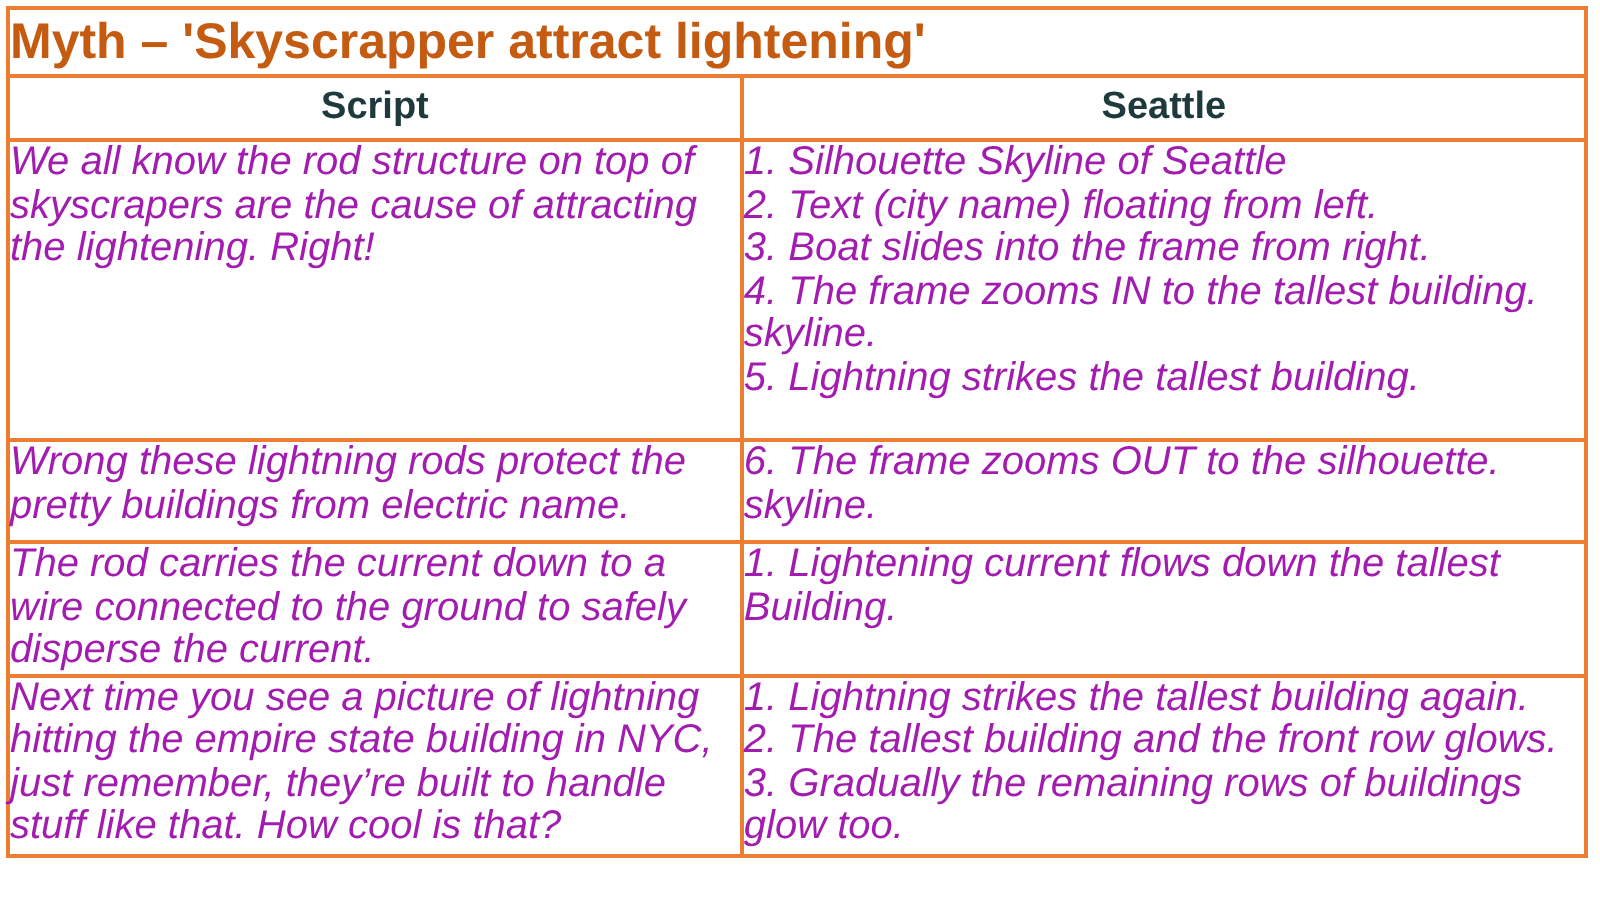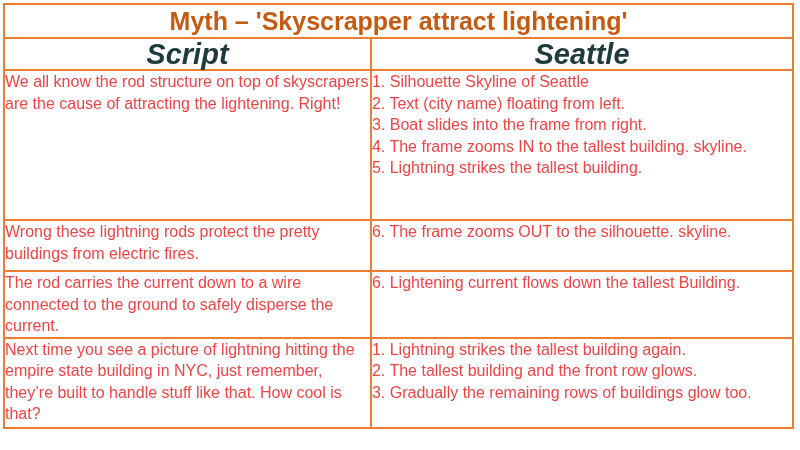--- a/index.html
+++ b/index.html
@@ -36,21 +36,21 @@
   table.storyboard td {
     border: 2px solid #ED7D31;
     background: #ffffff;
     vertical-align: top;
     padding: 0;
   }
 
   
   .title-cell {
     height: 32px;
-    text-align: center;
+    text-align: left;
     vertical-align: middle !important;
     padding: 0 6px;
   }
   .title-text {
     color: #C55A11;
     font-size: 25px;
     font-weight: bold;
     line-height: 30px;
     letter-spacing: 0px;
     white-space: nowrap;
@@ -58,36 +58,36 @@
 
   
   .head-cell {
     height: 30px;
     text-align: center;
     vertical-align: middle !important;
     padding: 0 4px;
   }
   .head-text {
     color: #1F3A3D;
-    font-size: 29px;
+    font-size: 19px;
     font-weight: bold;
     line-height: 26px;
-    font-style: italic;
   }
 
   
   .body-cell {
     padding: 4px 5px 5px 6px;
   }
   .body-text {
-    color: #ef4444;
-    font-size: 16px;
+    color: #a21caf;
+    font-size: 20px;
     line-height: 21.5px;
     white-space: pre-line;
     word-break: normal;
+    font-style: italic;
   }
 
   
   .row-1 .body-cell { height: 148px; }
   .row-2 .body-cell { height: 49px; }
   .row-3 .body-cell { height: 60px; }
   .row-4 .body-cell { height: 88px; }
 
   .col-script { width: 366px; }
   .col-scenes { width: 421px; }
@@ -127,33 +127,33 @@
           <div class="body-text">1. Silhouette Skyline of Seattle
 2. Text (city name) floating from left.
 3. Boat slides into the frame from right.
 4. The frame zooms IN to the tallest building. skyline.
 5. Lightning strikes the tallest building.</div>
         </td>
       </tr>
 
       <tr class="row-2">
         <td class="body-cell">
-          <div class="body-text">Wrong these lightning rods protect the pretty buildings from electric fires.</div>
+          <div class="body-text">Wrong these lightning rods protect the pretty buildings from electric name.</div>
         </td>
         <td class="body-cell">
           <div class="body-text">6. The frame zooms OUT to the silhouette. skyline.</div>
         </td>
       </tr>
 
       <tr class="row-3">
         <td class="body-cell">
           <div class="body-text">The rod carries the current down to a wire connected to the ground to safely disperse the current.</div>
         </td>
         <td class="body-cell">
-          <div class="body-text">6. Lightening current flows down the tallest Building.</div>
+          <div class="body-text">1. Lightening current flows down the tallest Building.</div>
         </td>
       </tr>
 
       <tr class="row-4">
         <td class="body-cell">
           <div class="body-text">Next time you see a picture of lightning hitting the empire state building in NYC, just remember, they’re built to handle stuff like that. How cool is that?</div>
         </td>
         <td class="body-cell">
           <div class="body-text">1. Lightning strikes the tallest building again.
 2. The tallest building and the front row glows.

